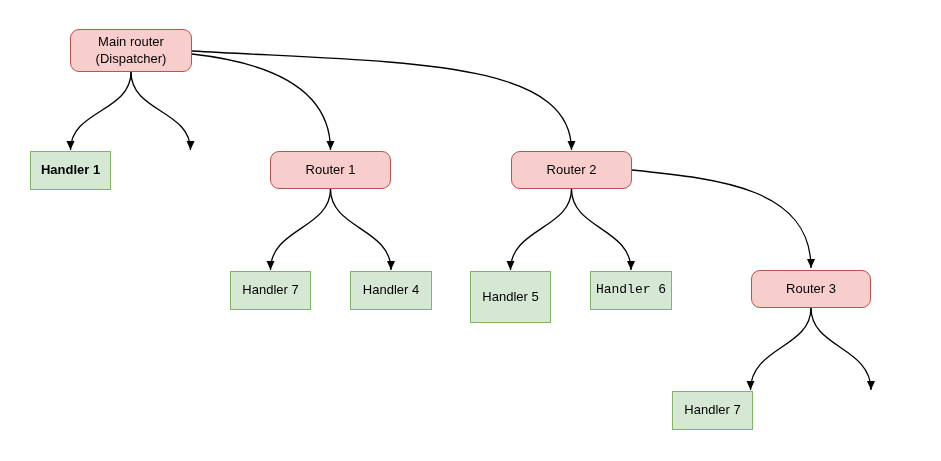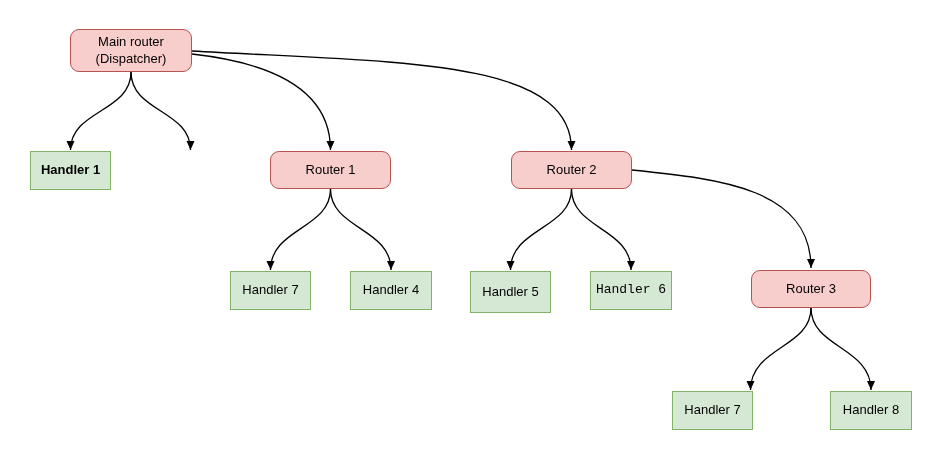--- a/index.html
+++ b/index.html
@@ -77,33 +77,30 @@
   </div>
 
   <div class="node handler" style="left:230px;top:271px;width:81px;height:39px;">
     <span class="label">Handler 7</span>
   </div>
 
   <div class="node handler" style="left:350px;top:271px;width:82px;height:39px;">
     <span class="label">Handler 4</span>
   </div>
 
-  <div class="node handler" style="left:470px;top:271px;width:81px;height:42px;">
+  <div class="node handler" style="left:470px;top:271px;width:81px;height:52px;">
     <span class="label">Handler 5</span>
   </div>
 
   <div class="node handler" style="left:590px;top:271px;width:82px;height:39px;font-family:Liberation Mono, monospace;">
     <span class="label">Handler 6</span>
   </div>
 
   <div class="node router" style="left:751px;top:270px;width:120px;height:38px;">
     <span class="label">Router 3</span>
   </div>
 
   <div class="node handler" style="left:672px;top:391px;width:81px;height:39px;">
     <span class="label">Handler 7</span>
   </div>
 
-  <div class="node handler" style="left:830px;top:391px;width:82px;height:39px;">
-    <span class="label">Handler 8</span>
-  </div>
 
 </div>
 
 </body></html>

